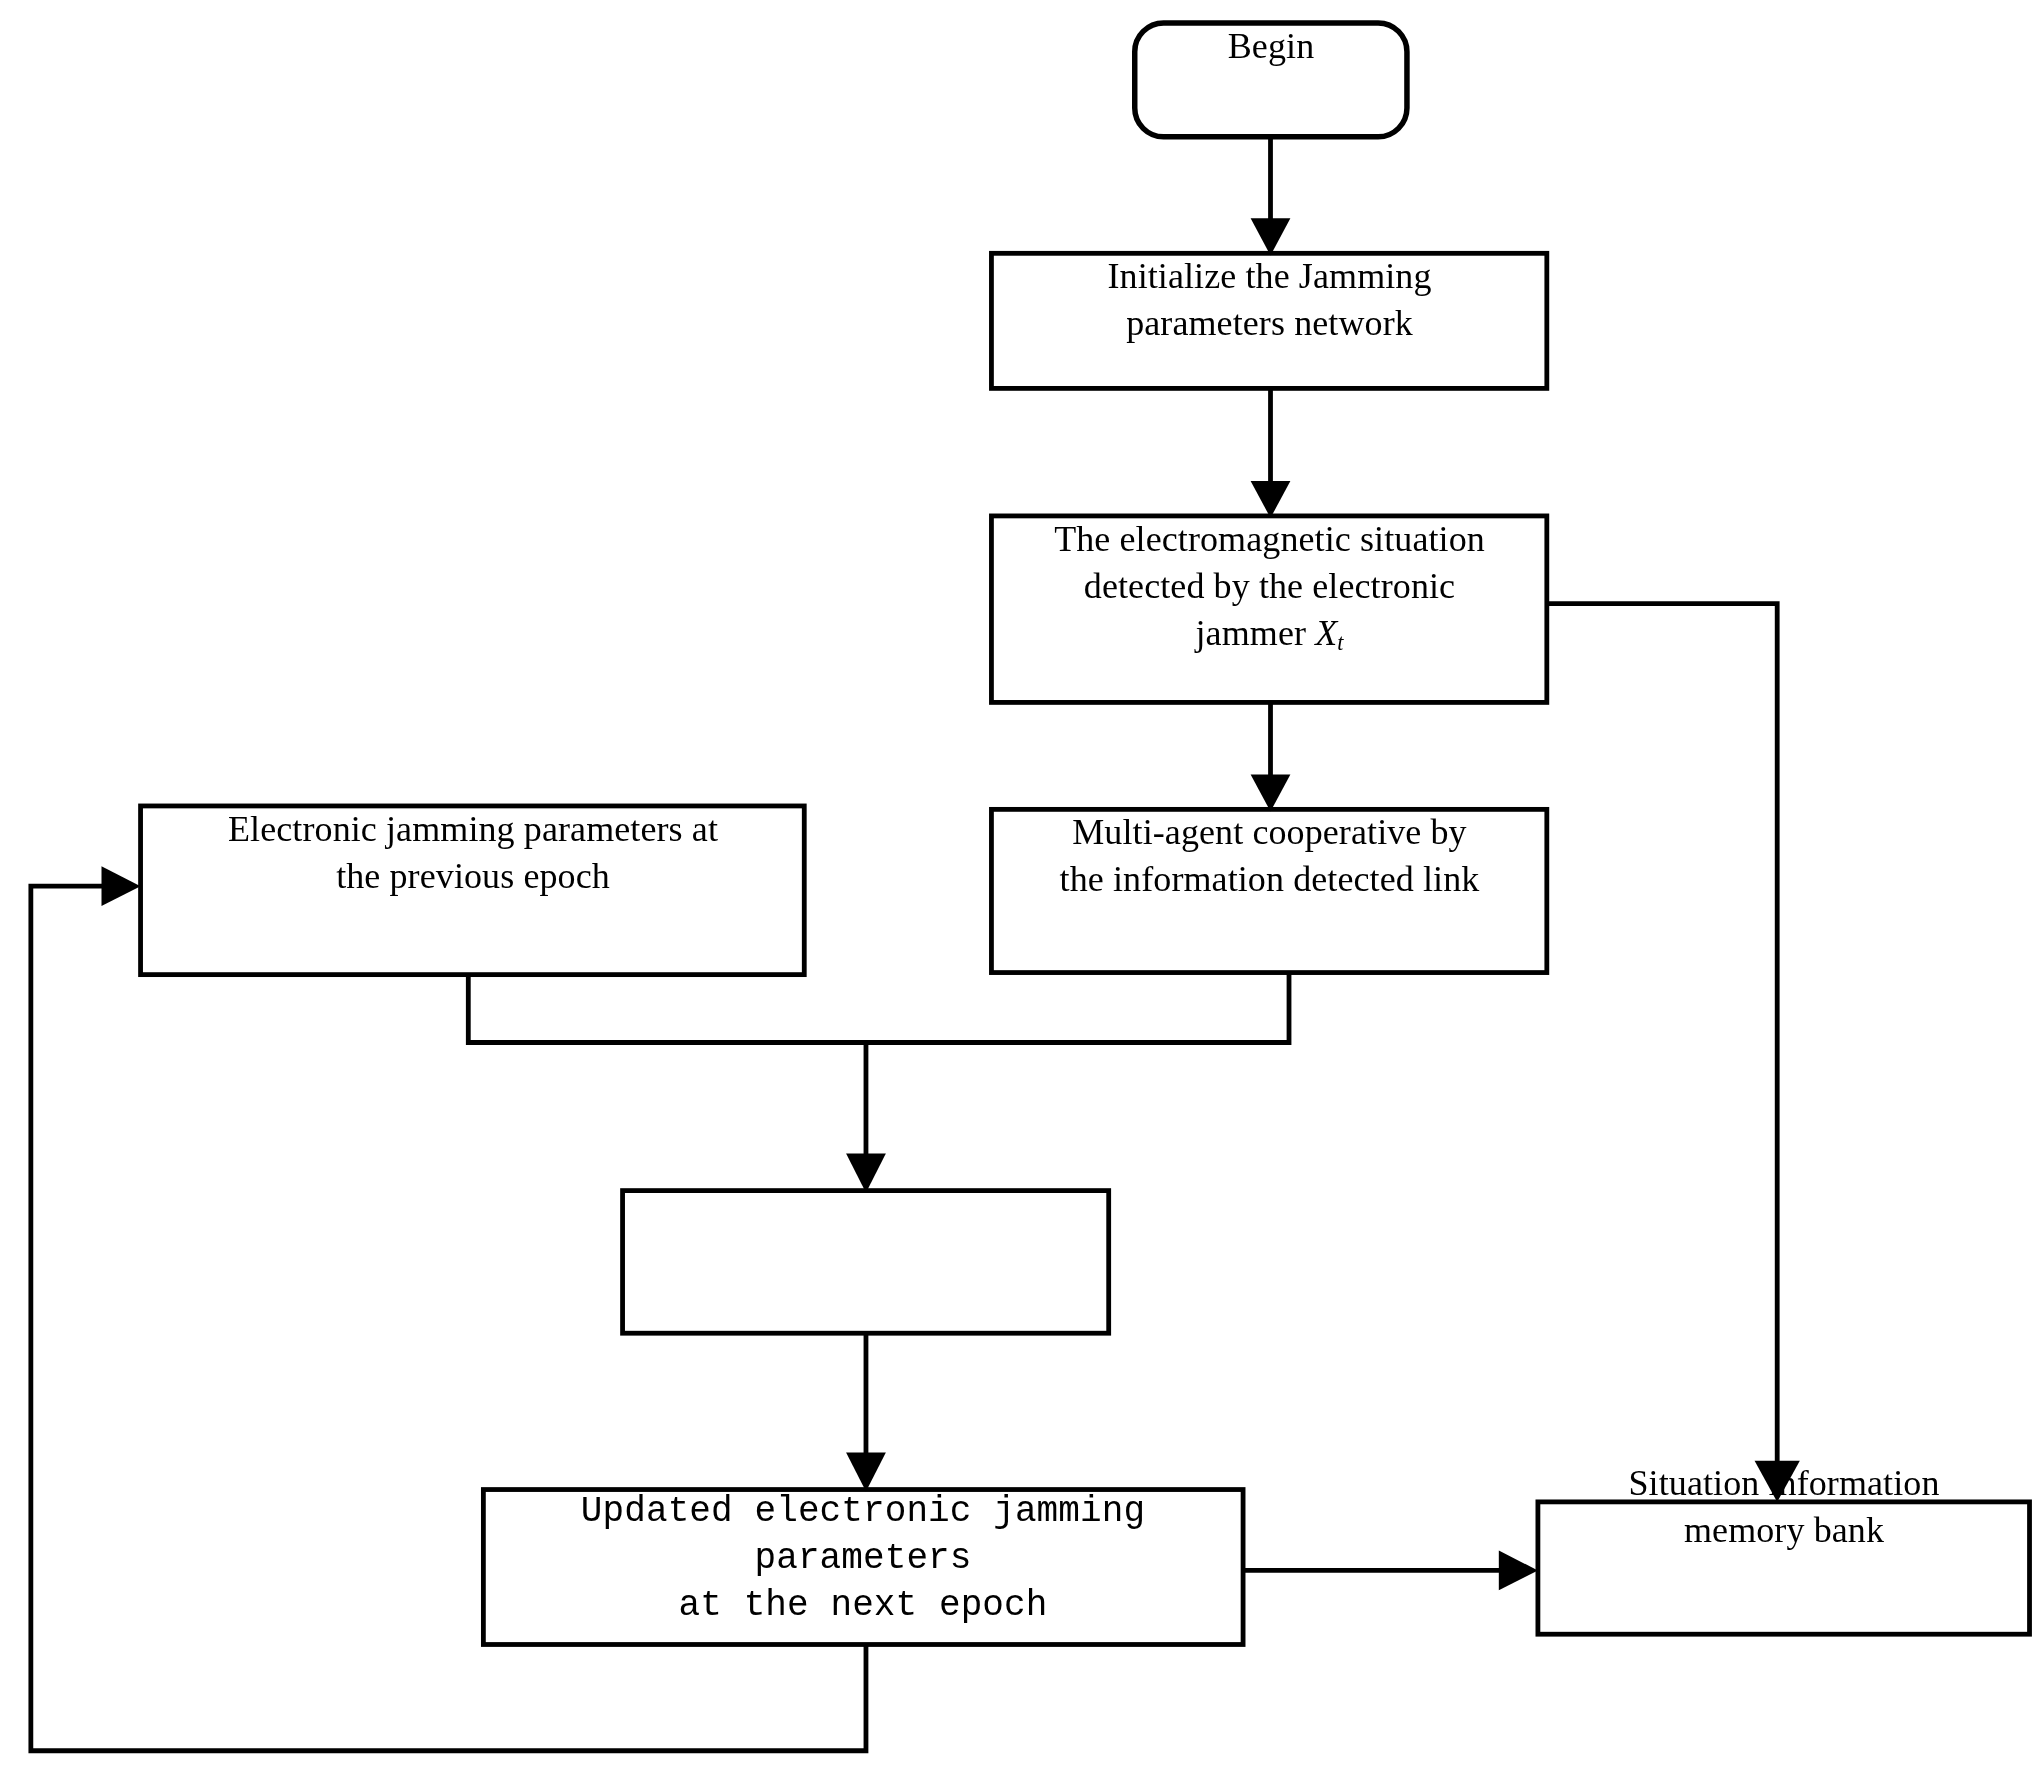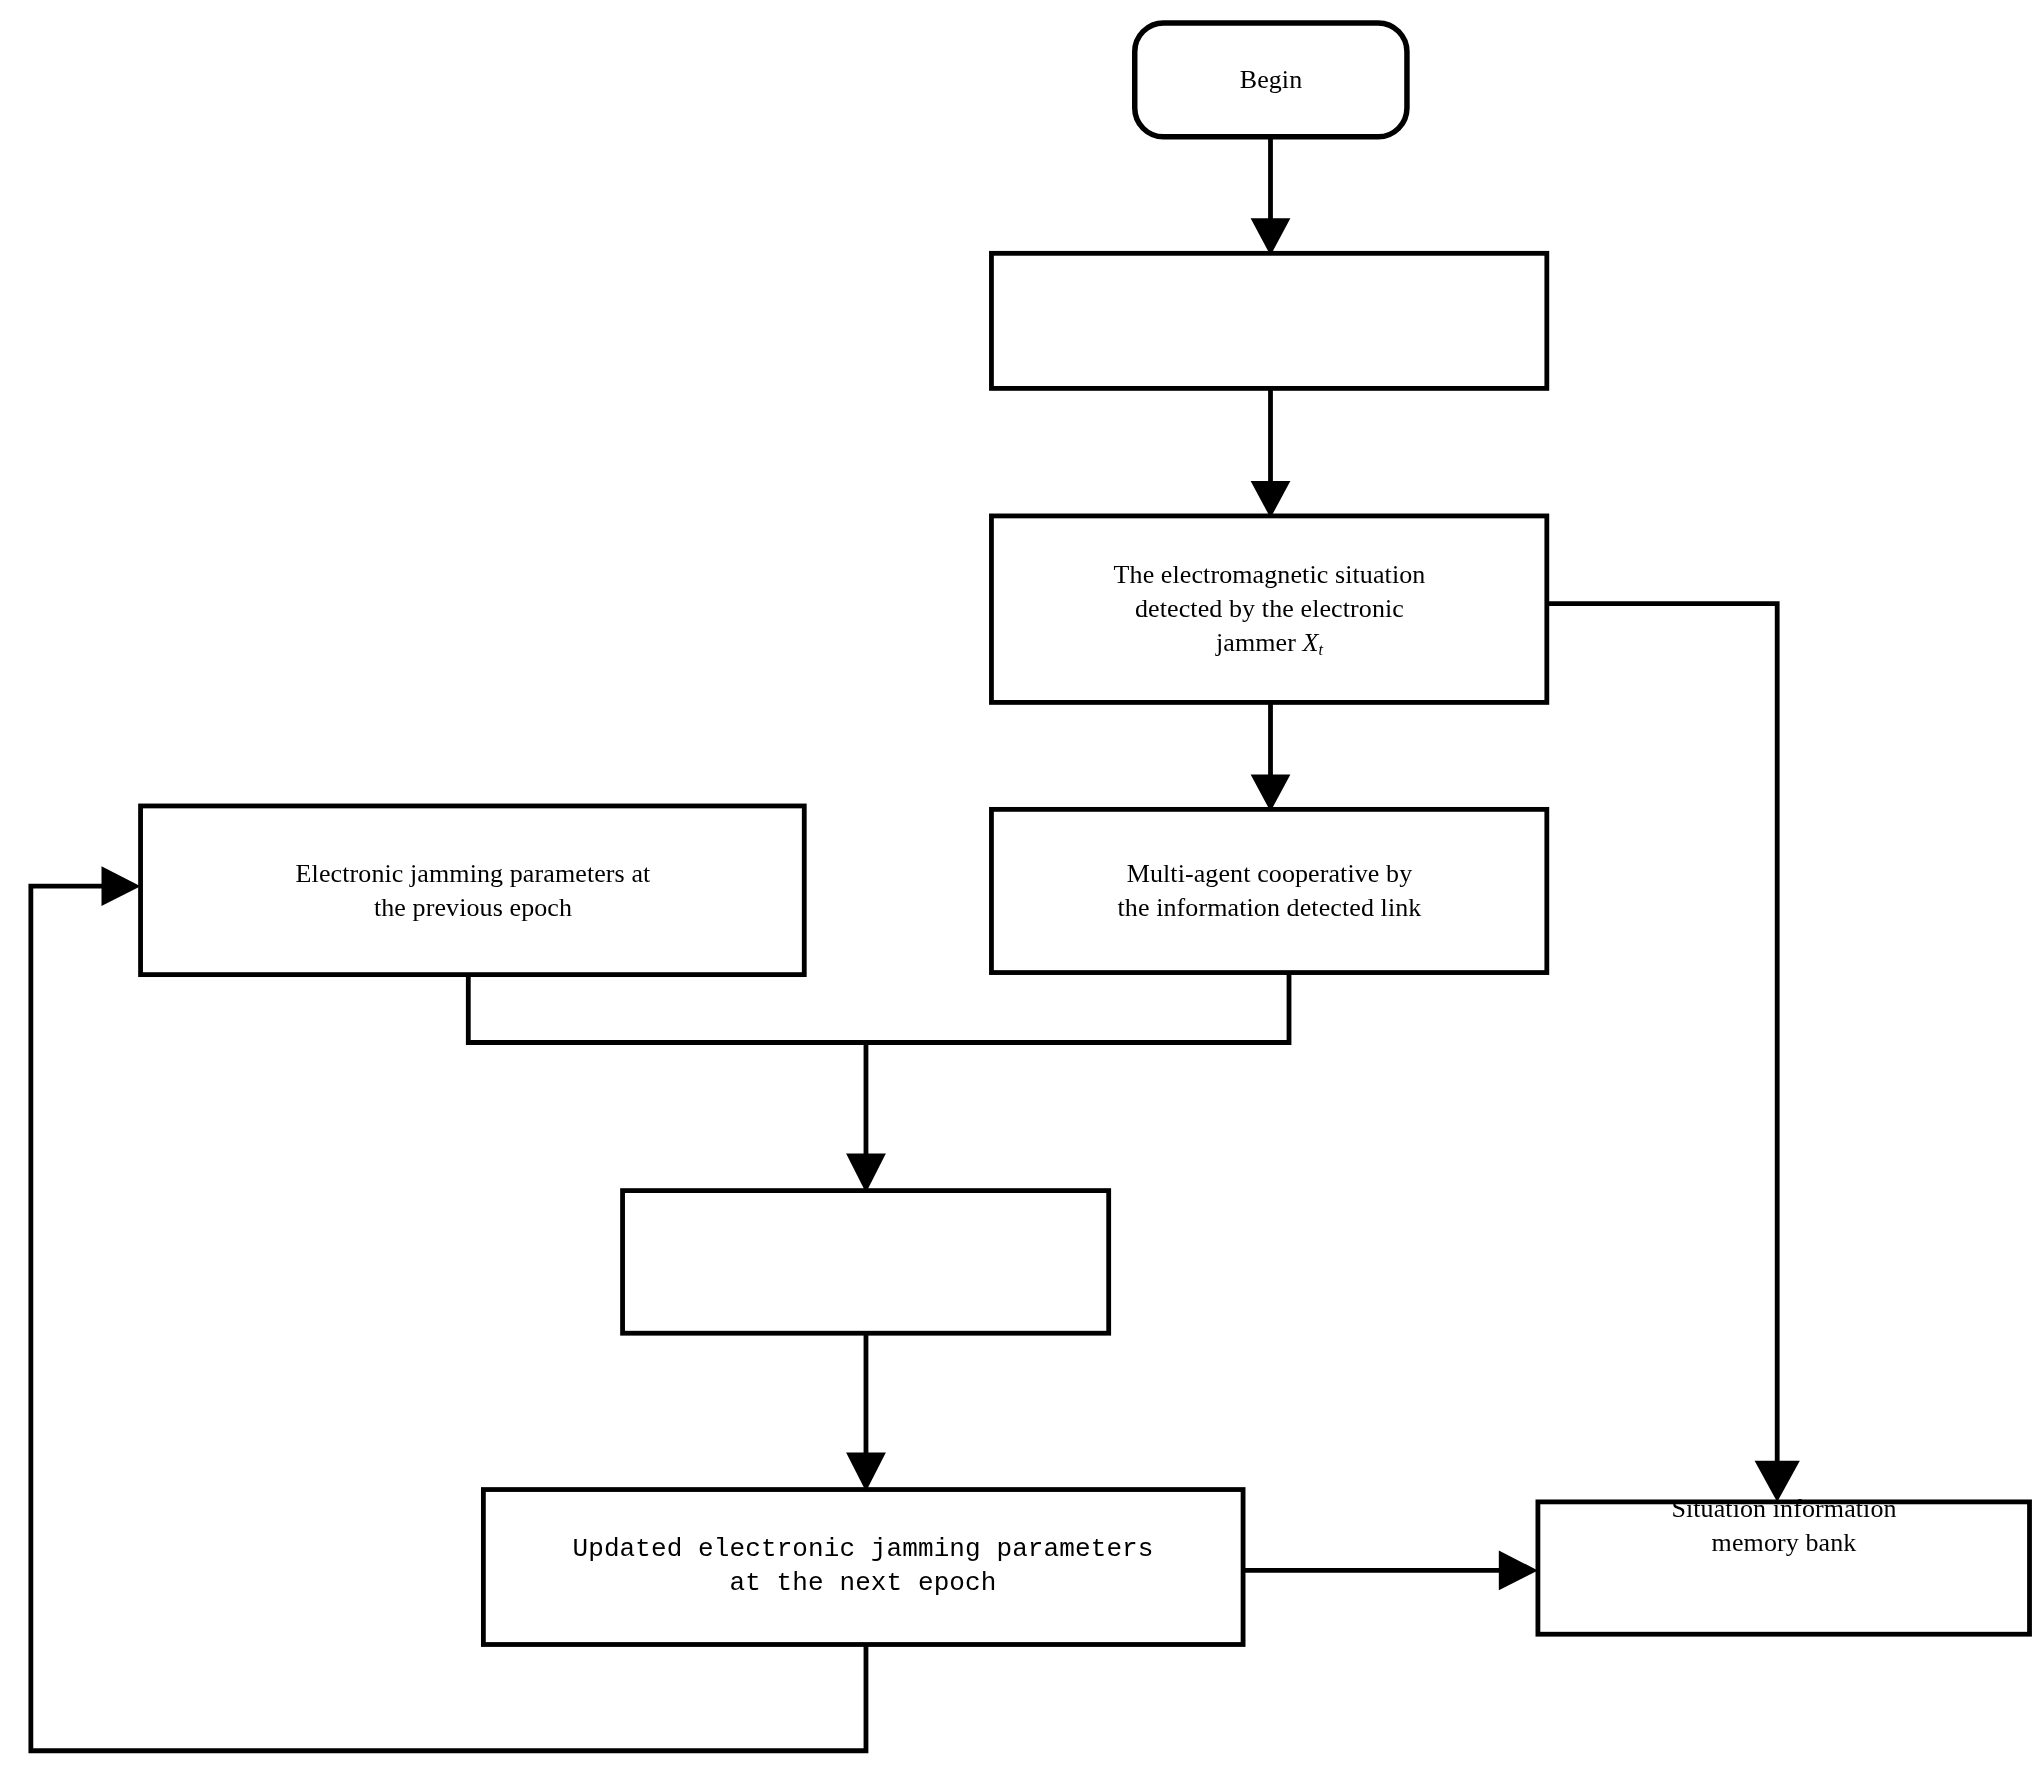--- a/index.html
+++ b/index.html
@@ -47,25 +47,24 @@
   }
   .arrow-head {
     fill: #000000;
     stroke: none;
   }
   .node-label {
     position: absolute;
     display: flex;
     flex-direction: column;
     align-items: center;
-    justify-content: center;
     text-align: center;
     color: #000000;
     font-family: "Liberation Serif", "DejaVu Serif", serif;
-    font-size: 26px;
+    font-size: 36px;
     line-height: 1.30;
     letter-spacing: 0.1px;
     pointer-events: none;
     white-space: pre-line;
   }
   .node-label .ital {
     font-style: italic;
   }
   .node-label sub {
     font-style: italic;
@@ -137,20 +136,24 @@
       <path class="connector" d="M 1263 2398 L 1263 2553 L 45 2553 L 45 1292 L 152 1292"></path>
       <polygon class="arrow-head" points="205,1292 148,1263 148,1321"></polygon>
     </g>
 
   </svg>
 
   <div class="node-label" style="left:1135px; top:22.6px; width:272px; height:114px;">
     <span>Begin</span>
   </div>
 
+  <div class="node-label" style="left:992px; top:253px; width:555px; height:135px;">
+    <span>Initialize the Jamming</span>
+    <span>parameters network</span>
+  </div>
 
   <div class="node-label" style="left:992px; top:516px; width:555px; height:187px;">
     <span>The electromagnetic situation</span>
     <span>detected by the electronic</span>
     <span><span>jammer </span><span class="ital">X</span><sub>t</sub></span>
   </div>
 
   <div class="node-label" style="left:992px; top:809px; width:555px; height:163px;">
     <span>Multi-agent cooperative by</span>
     <span>the information detected link</span>

